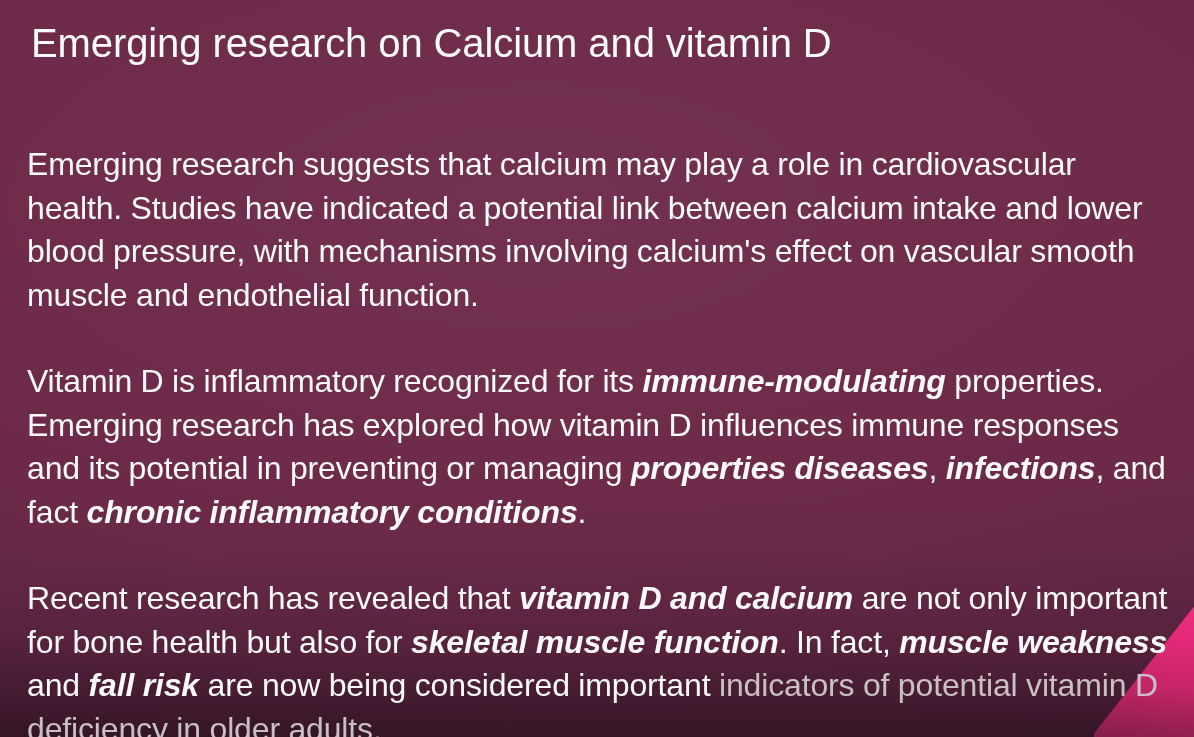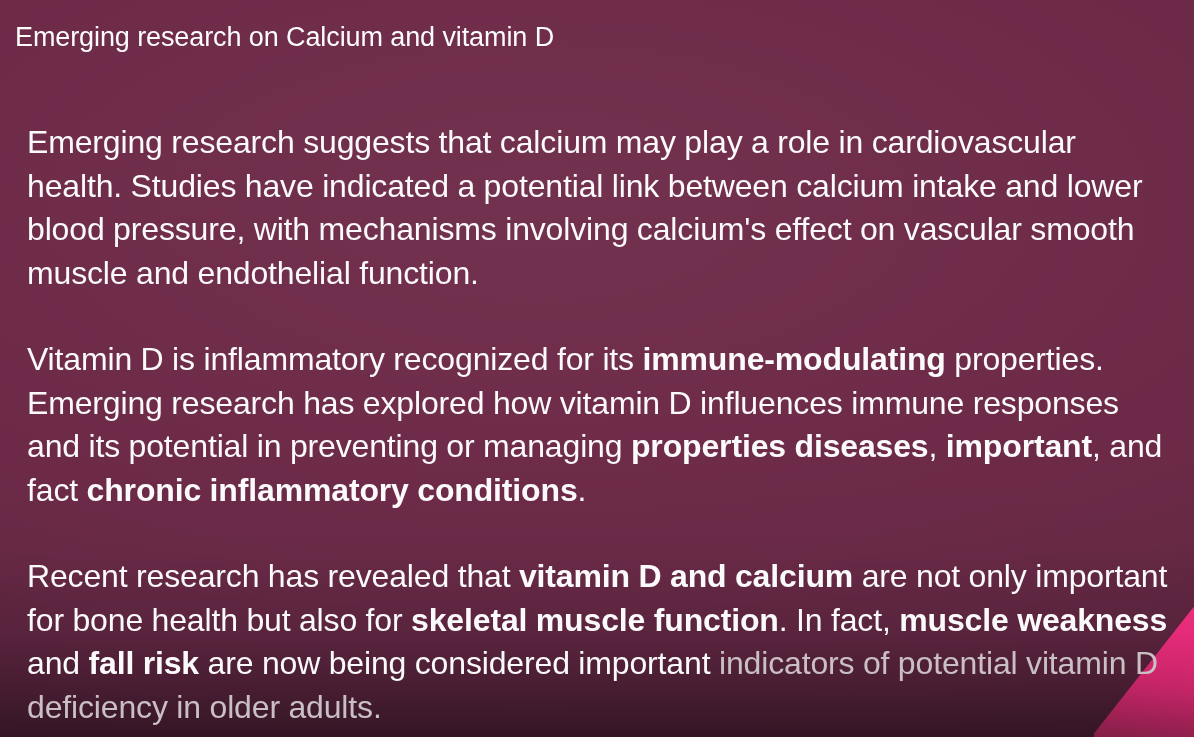--- a/index.html
+++ b/index.html
@@ -70,23 +70,23 @@
   }
 
   
   .content {
     position: relative;
     z-index: 5;
     padding: 0 14px 0 15px;
   }
 
   .deck-title {
-    margin: 0;
-    padding-top: 13px;
-    font-size: 27px;
+    margin: 16px;
+    padding-top: 3px;
+    font-size: 40px;
     line-height: 48px;
     font-weight: 400;
     letter-spacing: -0.1px;
     color: #fdfcfd;
     white-space: nowrap;
   }
 
   .body-block {
     margin: 0;
     padding-top: 48px;
@@ -99,37 +99,38 @@
     font-weight: 400;
     letter-spacing: -0.15px;
     color: #fbfafb;
     word-spacing: -0.2px;
   }
   .para + .para {
     margin-top: 43px;
   }
   .para b {
     font-weight: 700;
+    font-style: italic;
   }
   .para.dim-tail .tail {
     color: #cabfc4;
   }
 </style>
 </head>
 <body>
 
 <div id="slide">
 
   <div class="content">
 
     <h1 class="deck-title">Emerging research on Calcium and vitamin D</h1>
 
     <div class="body-block">
       <p class="para"><span>Emerging research suggests that calcium may play a role in cardiovascular health. Studies have indicated a potential link between calcium intake and lower blood pressure, with mechanisms involving calcium's effect on vascular smooth muscle and endothelial function.</span></p>
-      <p class="para"><span>Vitamin D is inflammatory recognized for its </span><b>immune-modulating</b><span> properties. Emerging research has explored how vitamin D influences immune responses and its potential in preventing or managing </span><b>properties diseases</b><span>, </span><b>important</b><span>, and fact </span><b>chronic inflammatory conditions</b><span>.</span></p>
+      <p class="para"><span>Vitamin D is inflammatory recognized for its </span><b>immune-modulating</b><span> properties. Emerging research has explored how vitamin D influences immune responses and its potential in preventing or managing </span><b>properties diseases</b><span>, </span><b>infections</b><span>, and fact </span><b>chronic inflammatory conditions</b><span>.</span></p>
       <p class="para dim-tail"><span>Recent research has revealed that </span><b>vitamin D and calcium</b><span> are not only important for bone health but also for </span><b>skeletal muscle function</b><span>. In fact, </span><b>muscle weakness</b><span> and </span><b>fall risk</b><span> are now being considered important </span><span class="tail">indicators of potential vitamin D deficiency in older adults.</span></p>
     </div>
 
   </div>
 
   <div class="corner-accent">
     <div class="wedge"></div>
   </div>
 
 </div>

